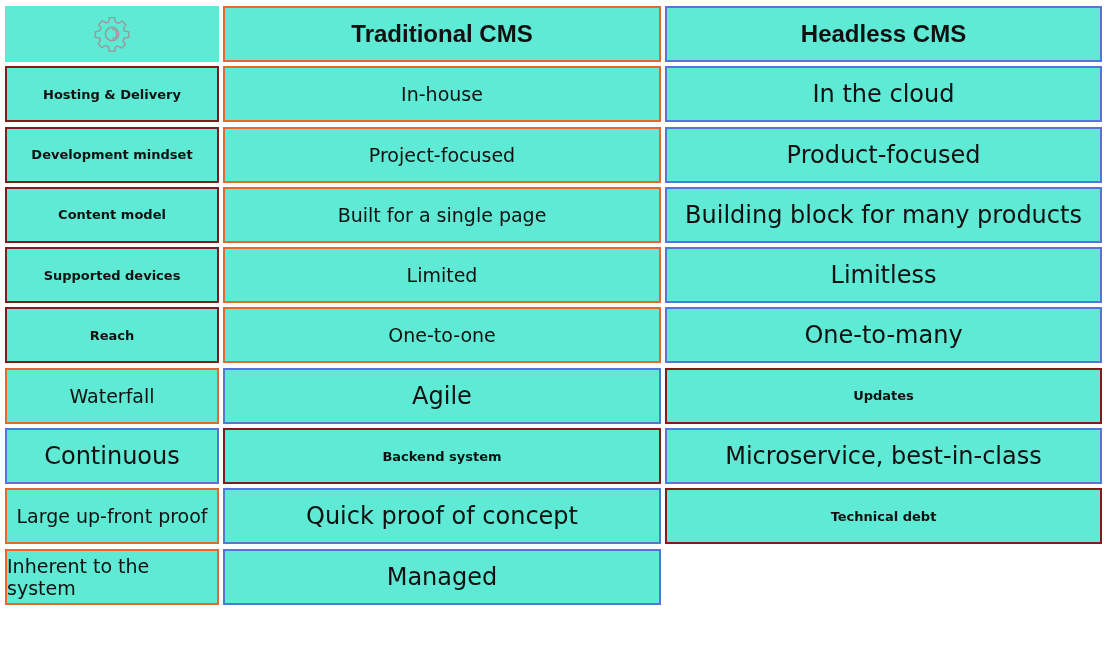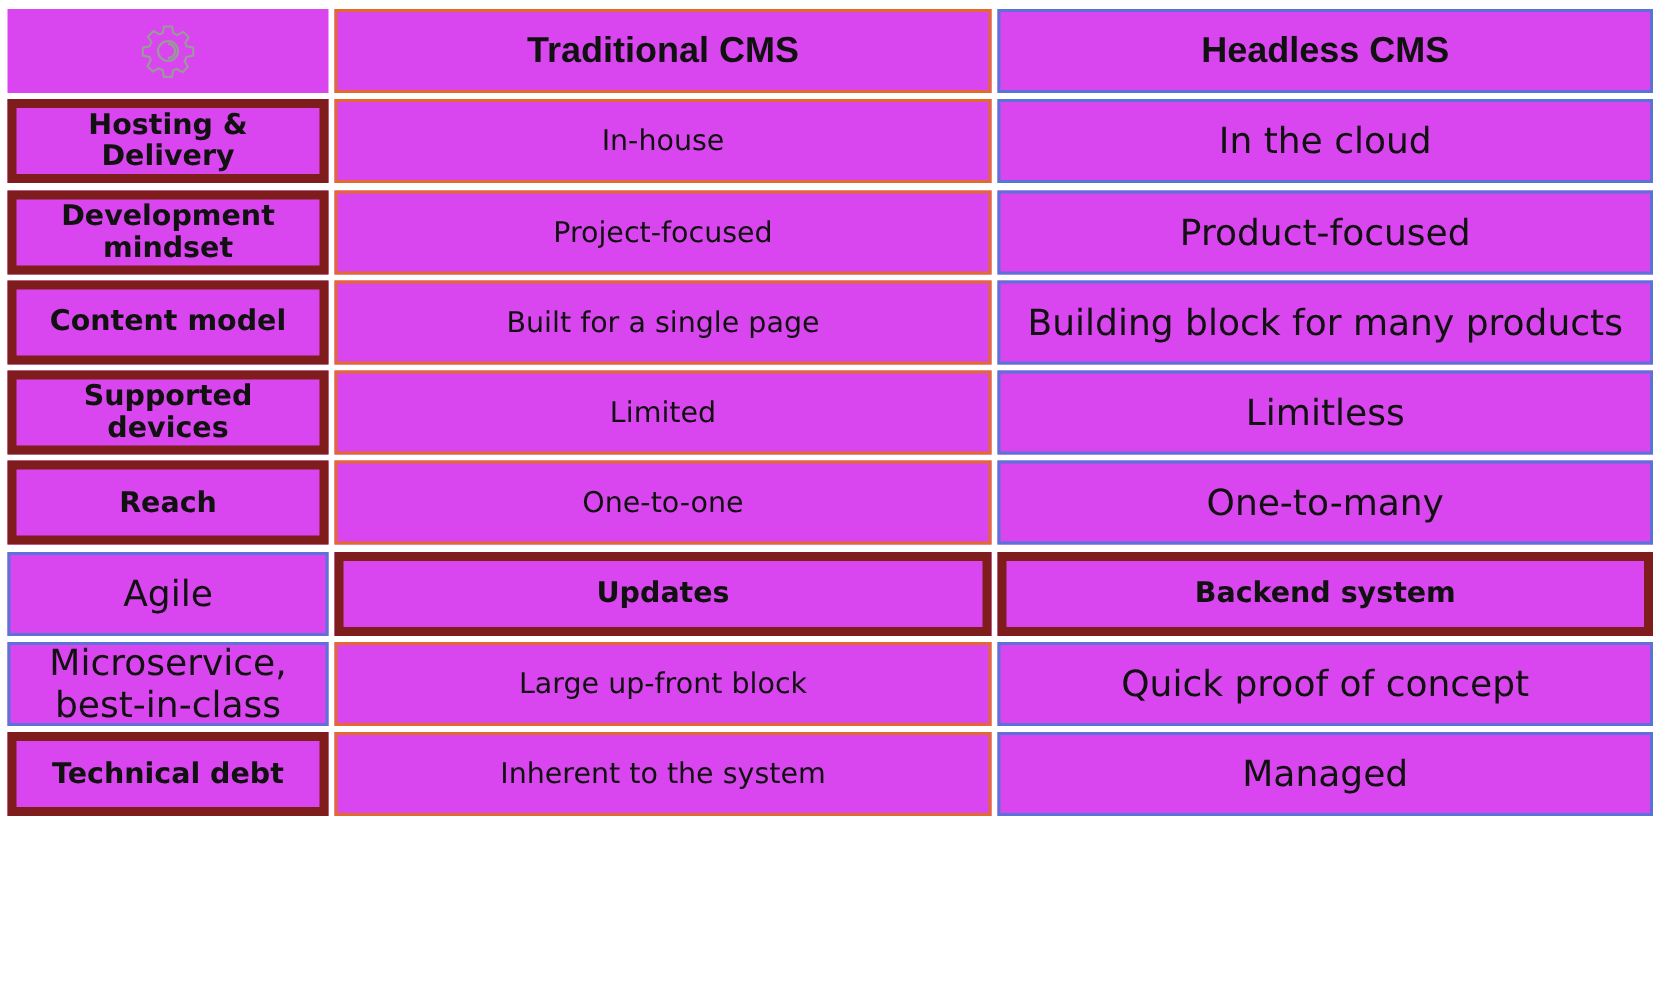--- a/index.html
+++ b/index.html
@@ -1,24 +1,24 @@
 <!DOCTYPE html>
 <html><head>
   <meta charset="utf-8">
   <style>
     html, body { margin: 0; padding: 0; background: #ffffff; }
     body { width: 1105px; height: 670px; position: relative; overflow: hidden;
            font-family: "DejaVu Sans", sans-serif; color: #111; }
     .grid { position: absolute; left: 5px; top: 6px; display: grid;
             grid-template-columns: 214px 438px 437px; column-gap: 4px; row-gap: 4.3px; }
     .cell { box-sizing: border-box; height: 56px; display: flex; align-items: center;
-            justify-content: center; text-align: center; background: #d946ef; }
+            justify-content: center; text-align: left; background: #5eead4; }
     .hdr { height: 56px; }
     .corner { border: none; }
-    .lbl { border: 6px solid #7f1d1d; font-weight: bold; font-size: 19px; line-height: 21px; padding: 0 6px; }
+    .lbl { border: 2px solid #7f1d1d; font-weight: bold; font-size: 13px; line-height: 21px; padding: 0 6px; }
     .trad { border: 2px solid #e4692f; font-size: 19px; }
     .head { border: 2px solid #5b73d8; font-size: 24px; }
     .colhdr { font-weight: bold; font-size: 24px; font-family: "Liberation Sans", sans-serif; }
     .gear { width: 38px; height: 38px; }
   </style>
 </head>
 <body>
 
 <div class="grid">
   <div class="cell hdr corner">
@@ -46,26 +46,28 @@
   <div class="cell head">Building block for many products</div>
 
   <div class="cell lbl">Supported devices</div>
   <div class="cell trad">Limited</div>
   <div class="cell head">Limitless</div>
 
   <div class="cell lbl">Reach</div>
   <div class="cell trad">One-to-one</div>
   <div class="cell head">One-to-many</div>
 
+  <div class="cell trad">Waterfall</div>
   <div class="cell head">Agile</div>
 
   <div class="cell lbl">Updates</div>
+  <div class="cell head">Continuous</div>
 
   <div class="cell lbl">Backend system</div>
   <div class="cell head">Microservice, best-in-class</div>
 
-  <div class="cell trad">Large up-front block</div>
+  <div class="cell trad">Large up-front proof</div>
   <div class="cell head">Quick proof of concept</div>
 
   <div class="cell lbl">Technical debt</div>
   <div class="cell trad">Inherent to the system</div>
   <div class="cell head">Managed</div>
 </div>
 
 </body></html>

